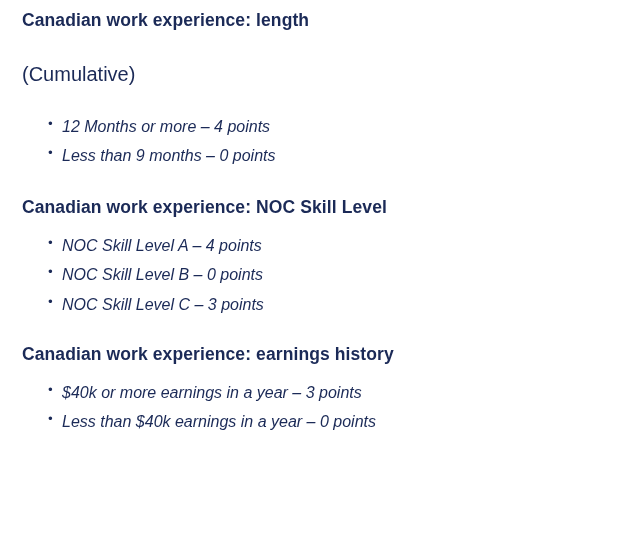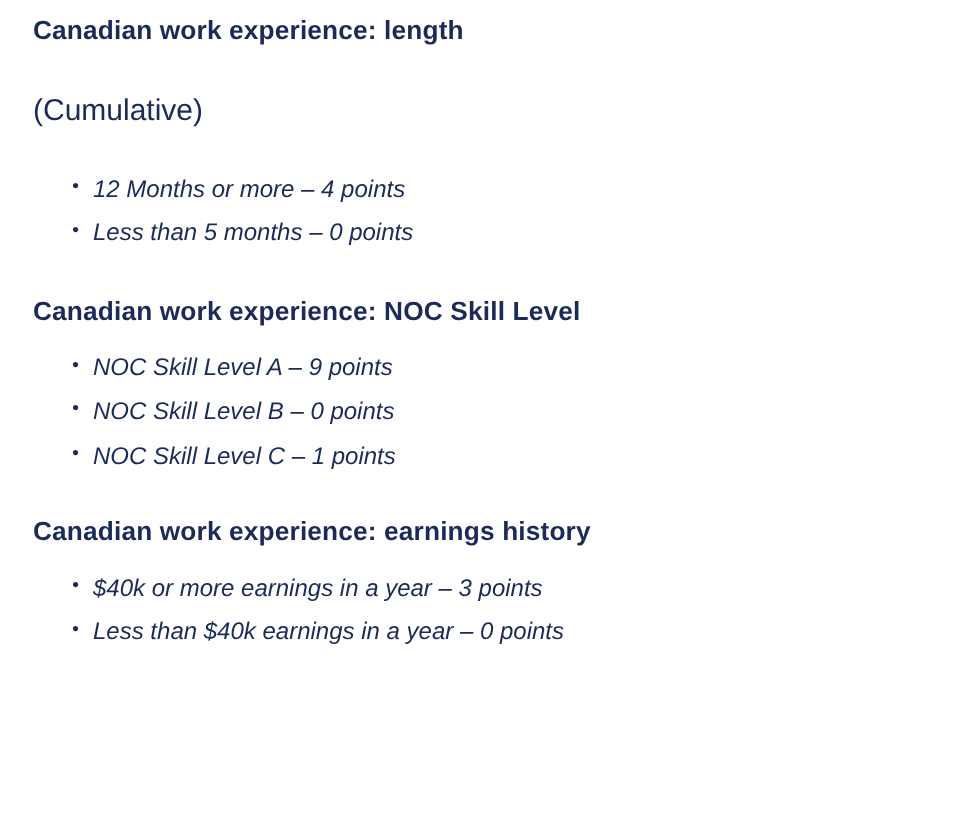--- a/index.html
+++ b/index.html
@@ -74,33 +74,33 @@
   <h2 class="section-heading">Canadian work experience: length</h2>
 
   <div class="gap-after-heading"></div>
 
   <p class="para">(Cumulative)</p>
 
   <div class="gap-after-para"></div>
 
   <ul class="points">
     <li>12 Months or more – 4 points</li>
-    <li>Less than 5 months – 0 points</li>
+    <li>Less than 9 months – 0 points</li>
   </ul>
 
   <div class="gap-after-list-1"></div>
 
   <h2 class="section-heading">Canadian work experience: NOC Skill Level</h2>
 
   <div class="gap-before-list"></div>
 
   <ul class="points">
-    <li>NOC Skill Level A – 9 points</li>
+    <li>NOC Skill Level A – 4 points</li>
     <li>NOC Skill Level B – 0 points</li>
-    <li>NOC Skill Level C – 1 points</li>
+    <li>NOC Skill Level C – 3 points</li>
   </ul>
 
   <div class="gap-after-list-2"></div>
 
   <h2 class="section-heading">Canadian work experience: earnings history</h2>
 
   <div class="gap-before-list"></div>
 
   <ul class="points">
     <li>$40k or more earnings in a year – 3 points</li>

